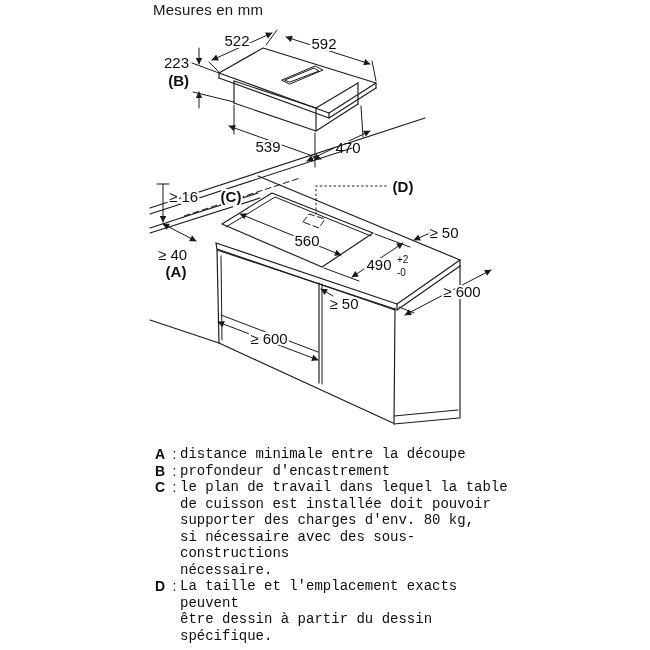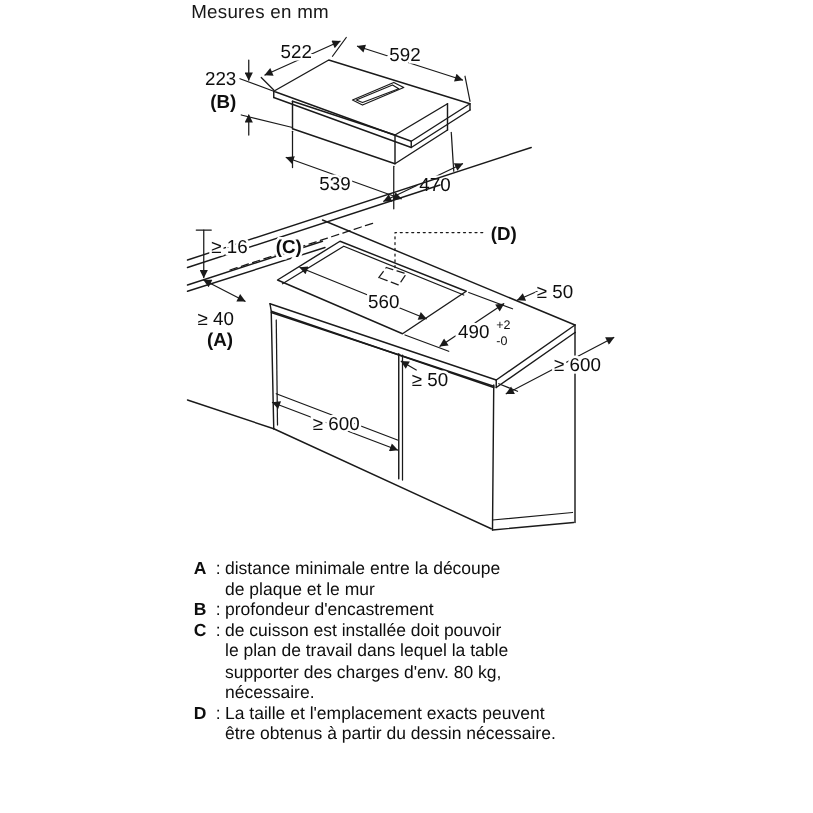--- a/index.html
+++ b/index.html
@@ -12,21 +12,21 @@
   svg .dash{stroke-dasharray:6 3.5;}
   svg .dot{stroke-dasharray:1.6 3;}
   svg .lbl{font-family:"Liberation Sans",sans-serif;font-size:15px;fill:#0e0e0e;
            stroke:#ffffff;stroke-width:4px;paint-order:stroke;}
   svg .bold{font-weight:bold;}
   svg .small{font-size:10px;}
   .notes{position:absolute;left:155px;top:446px;width:360px;font-size:14px;line-height:16.5px;color:#0e0e0e;}
   .note-row{display:flex;align-items:flex-start;}
   .nl{font-weight:bold;width:14px;flex:none;}
   .nc{width:11px;flex:none;text-align:center;}
-  .nt{flex:1;}
+  .nt{flex:1;font-family:Liberation Mono, monospace;}
 </style>
 </head>
 <body>
 
 <div class="page-title">Mesures en mm</div>
 
 <svg width="650" height="650" viewBox="0 0 650 650">
   <defs>
     <marker id="ah" viewBox="0 0 10 10" refX="9.2" refY="5" markerWidth="9" markerHeight="6.6" orient="auto-start-reverse">
         <path d="M0,0 L10,5 L0,10 z" fill="#1a1a1a"></path>
@@ -192,41 +192,41 @@
     <text class="lbl bold" x="403" y="192" text-anchor="middle">(D)</text>
   </g>
 </svg>
 
 <div class="notes">
   <div class="note-row">
     <span class="nl">A</span>
     <span class="nc">:</span>
     <div class="nt">
       <div>distance minimale entre la découpe</div>
-      <div>de plaque et le mur</div>
     </div>
   </div>
   <div class="note-row">
     <span class="nl">B</span>
     <span class="nc">:</span>
     <div class="nt">
       <div>profondeur d'encastrement</div>
     </div>
   </div>
   <div class="note-row">
     <span class="nl">C</span>
     <span class="nc">:</span>
     <div class="nt">
+      <div>le plan de travail dans lequel la table</div>
       <div>de cuisson est installée doit pouvoir</div>
-      <div>le plan de travail dans lequel la table</div>
       <div>supporter des charges d'env. 80 kg,</div>
+      <div>si nécessaire avec des sous-constructions</div>
       <div>nécessaire.</div>
     </div>
   </div>
   <div class="note-row">
     <span class="nl">D</span>
     <span class="nc">:</span>
     <div class="nt">
       <div>La taille et l'emplacement exacts peuvent</div>
-      <div>être obtenus à partir du dessin nécessaire.</div>
+      <div>être dessin à partir du dessin spécifique.</div>
     </div>
   </div>
 </div>
 
 </body></html>

